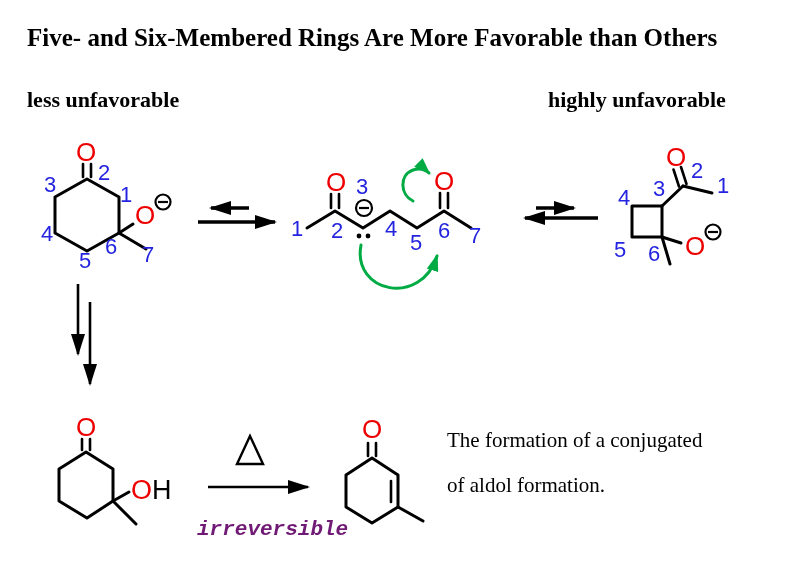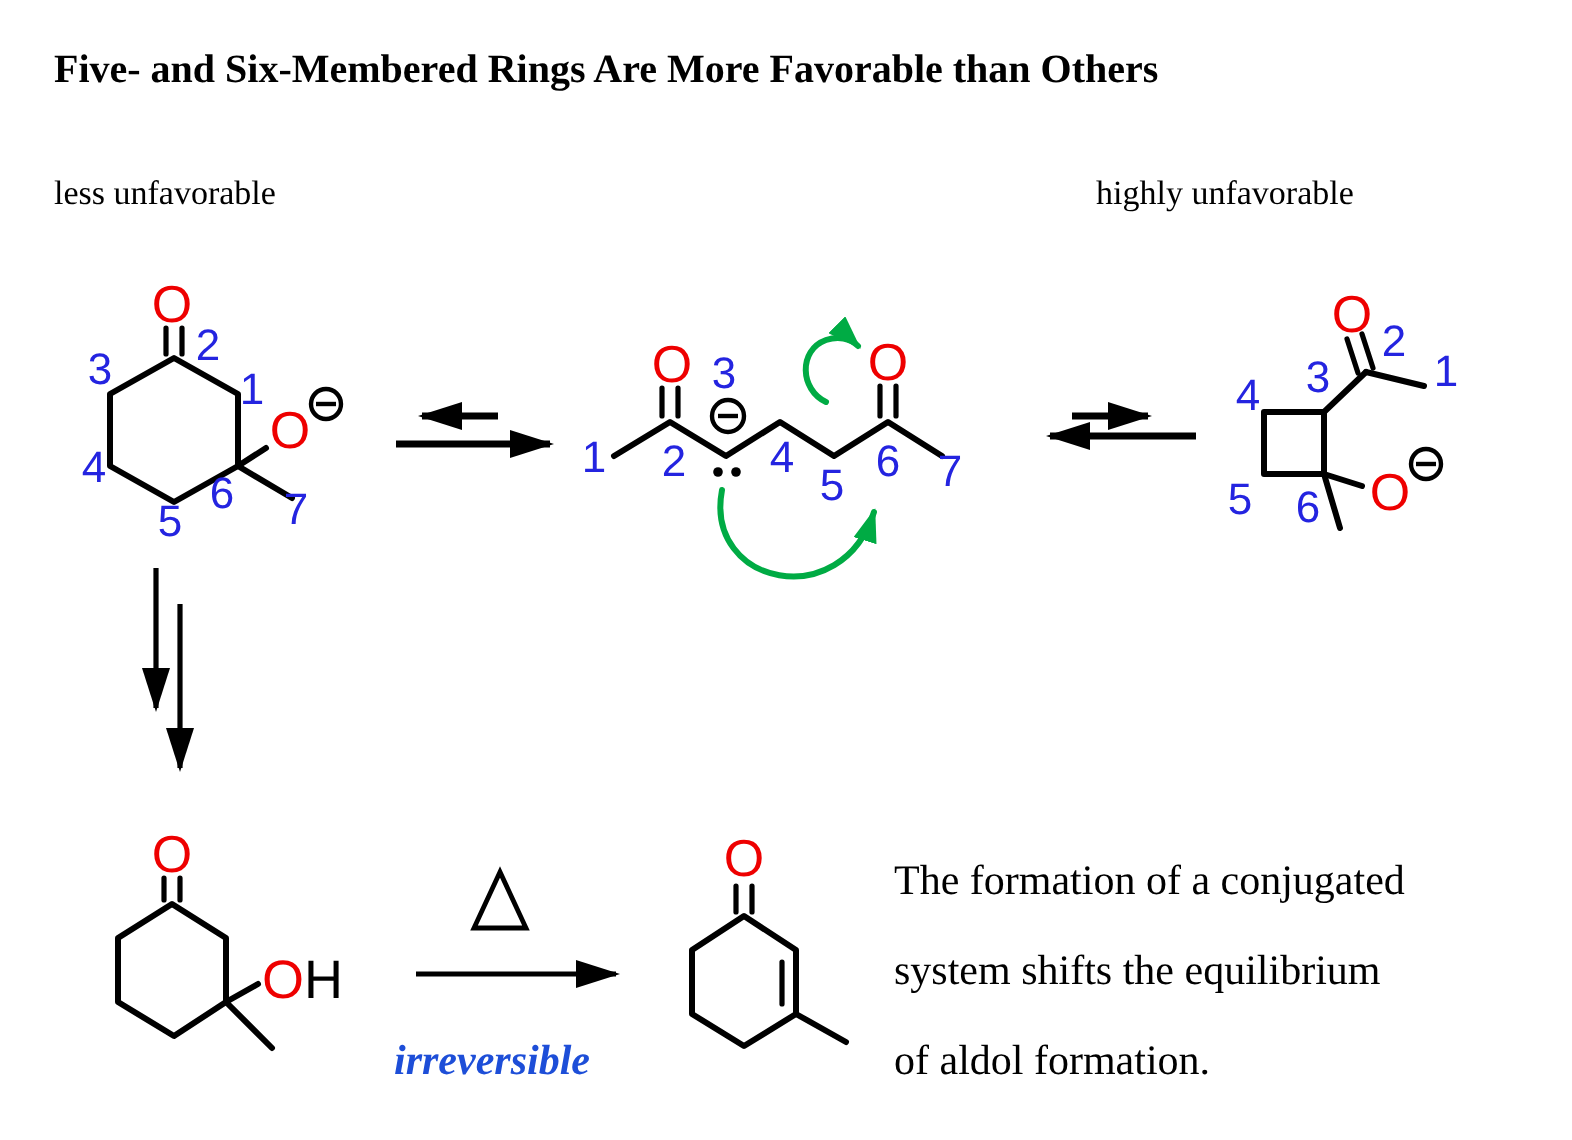--- a/index.html
+++ b/index.html
@@ -1,35 +1,35 @@
 <!DOCTYPE html>
 <html><head>
 <meta charset="utf-8">
 <style>
   html,body{margin:0;padding:0;background:#fff;}
   #page{position:relative;width:786px;height:570px;background:#ffffff;overflow:hidden;
         font-family:"Liberation Serif", serif;}
-  .title{position:absolute;left:27px;top:24px;font-size:20px;font-weight:bold;color:#000;
+  .title{position:absolute;left:27px;top:24px;font-size:25px;font-weight:bold;color:#000;
          letter-spacing:0px;white-space:nowrap;}
-  .sublabel{position:absolute;top:87px;font-size:17px;font-weight:normal;color:#000;white-space:nowrap;}
+  .sublabel{position:absolute;top:87px;font-size:22px;font-weight:bold;color:#000;white-space:nowrap;}
   .sub-left{left:27px;}
   .sub-right{left:548px;}
   svg{position:absolute;left:0;top:0;}
   .bond{stroke:#000;stroke-width:3;fill:none;stroke-linejoin:round;stroke-linecap:round;}
   .dbl{stroke:#000;stroke-width:2.6;fill:none;stroke-linecap:round;}
   .arr{stroke:#000;stroke-width:3.4;fill:none;stroke-linecap:butt;}
   .arrthin{stroke:#000;stroke-width:2.6;fill:none;}
   .garr{stroke:#00ab44;stroke-width:3;fill:none;stroke-linecap:round;}
   .num{fill:#2424e0;font-family:"Liberation Sans",sans-serif;font-size:22px;text-anchor:middle;}
   .oxy{fill:#ee0000;font-family:"Liberation Sans",sans-serif;font-size:26px;text-anchor:middle;}
   .oh{font-family:"Liberation Sans",sans-serif;font-size:27px;}
   .chg{stroke:#000;stroke-width:2.2;fill:none;}
   .dot{fill:#000;stroke:none;}
   .caption{position:absolute;left:447px;top:418px;font-size:21px;color:#000;line-height:45px;}
-  .irrev{position:absolute;left:197px;top:518px;font-size:21px;font-weight:bold;font-style:italic;color:#1d4ed8;}
+  .irrev{position:absolute;left:197px;top:518px;font-size:21px;font-weight:bold;font-style:italic;color:#701a75;font-family:Liberation Mono, monospace;}
 </style>
 </head>
 <body>
 
 <div id="page">
 
   <div class="title">Five- and Six-Membered Rings Are More Favorable than Others</div>
   <div class="sublabel sub-left">less unfavorable</div>
   <div class="sublabel sub-right">highly unfavorable</div>
 
@@ -150,17 +150,16 @@
       <line class="dbl" x1="391" y1="481" x2="391" y2="502"></line>
       <line class="bond" x1="398" y1="507" x2="423" y2="521"></line>
       <text class="oxy" x="372" y="438">O</text>
     </g>
   </svg>
 
   <div class="irrev">irreversible</div>
 
   <div class="caption">
     <div>The formation of a conjugated</div>
-    <div>system shifts the equilibrium</div>
     <div>of aldol formation.</div>
   </div>
 
 </div>
 
 </body></html>

